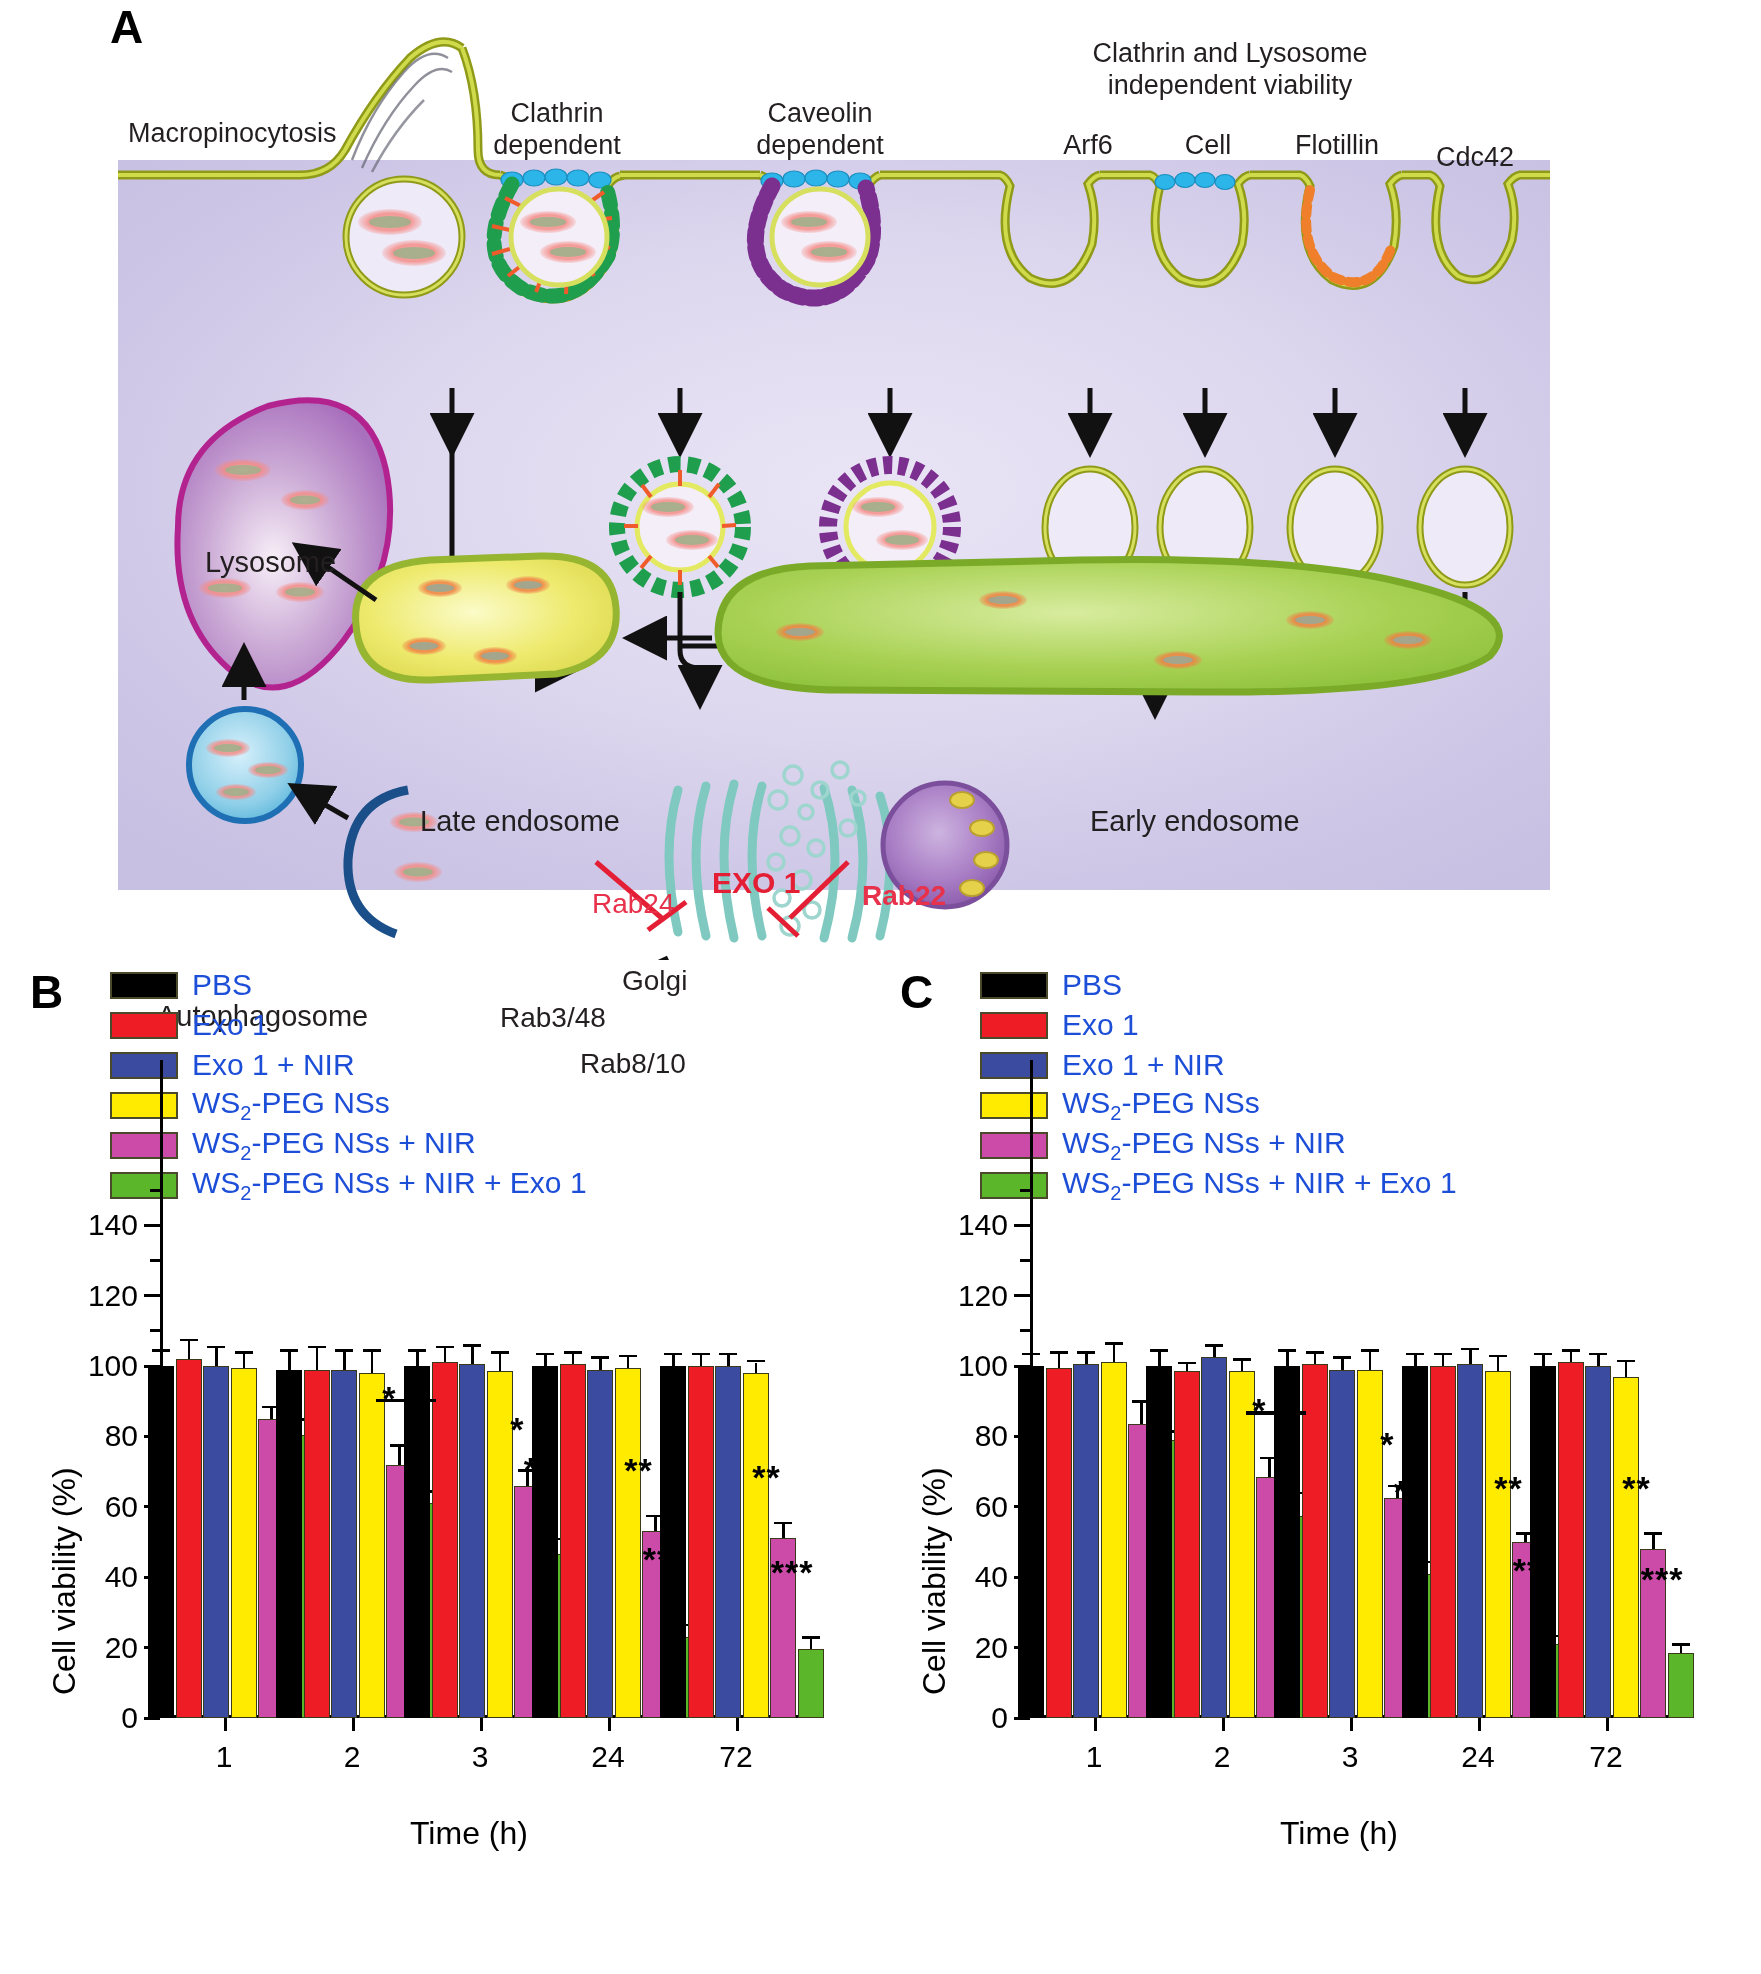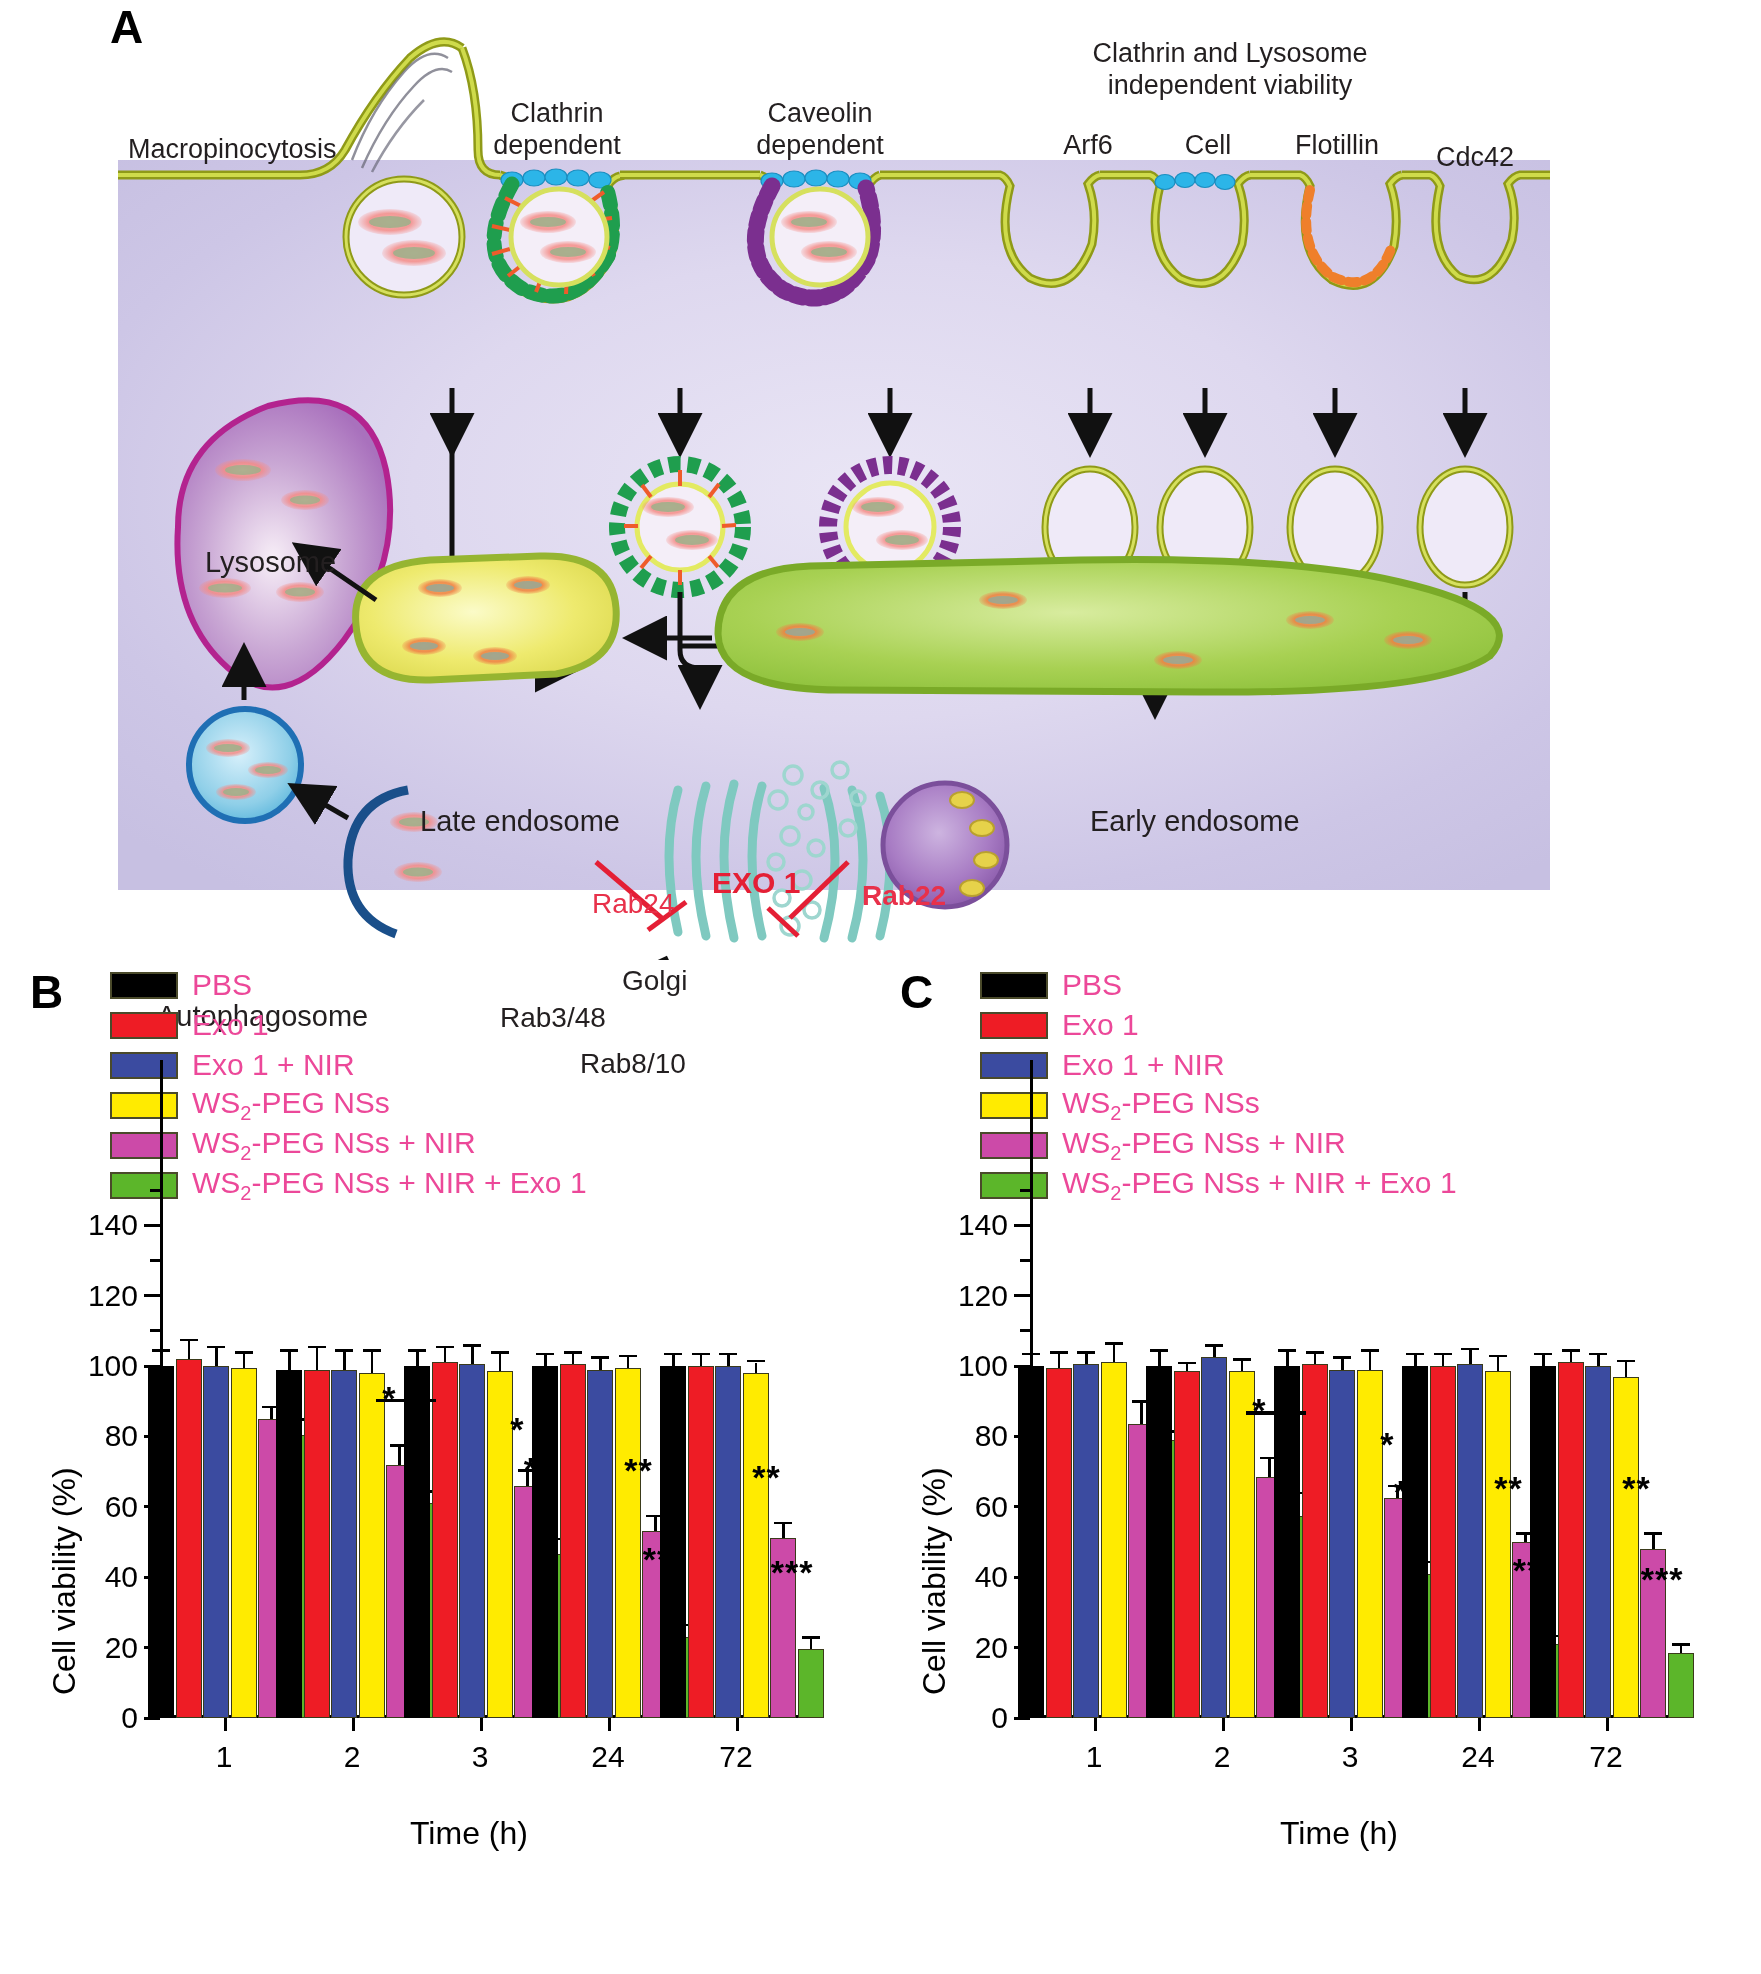--- a/index.html
+++ b/index.html
@@ -16,21 +16,21 @@
   .blklabel{position:absolute;font-size:28px;color:#231f20;white-space:nowrap;}
   .organelle-label{position:absolute;font-size:29px;color:#231f20;white-space:nowrap;}
 
   
   .chartPanel{position:absolute;top:955px;width:860px;height:1019px;}
   #panelB{left:10px;}
   #panelC{left:880px;}
   .legendbox{position:absolute;left:100px;top:10px;}
   .legrow{display:flex;align-items:center;height:40px;}
   .legswatch{width:68px;height:27px;border:2px solid #4a4a2a;box-sizing:border-box;margin-right:14px;}
-  .legtext{font-size:30px;color:#ec4899;white-space:nowrap;text-align:center;}
+  .legtext{font-size:30px;color:#1d4ed8;white-space:nowrap;text-align:center;}
   .legtext sub{font-size:20px;}
   .plotarea{position:absolute;left:150px;top:235px;width:640px;height:528px;}
   .axisY{position:absolute;left:0;top:-130px;width:3px;height:658px;background:#000;}
   .axisX{position:absolute;left:0;bottom:0;width:640px;height:3px;background:#000;}
   .ytick{position:absolute;left:-16px;width:16px;height:3px;background:#000;}
   .ytickm{position:absolute;left:-10px;width:10px;height:3px;background:#000;}
   .ylab{position:absolute;right:100%;margin-right:22px;font-size:30px;transform:translateY(-50%);white-space:nowrap;color:#000;}
   .ytitle{position:absolute;font-size:32px;color:#000;white-space:nowrap;transform:rotate(-90deg);transform-origin:left top;}
   .xtitle{position:absolute;font-size:32px;color:#000;white-space:nowrap;}
   .xlab{position:absolute;font-size:30px;color:#000;transform:translateX(-50%);}
@@ -405,21 +405,21 @@
     <g stroke="#111" stroke-width="5" fill="none">
       <line x1="668" y1="958" x2="556" y2="1010" marker-end="url(#ah)"></line>
     </g>
 
     <g>
       <path d="M118,1042 L494,1042 Q508,1042 516,1034 Q528,1022 540,1034 Q548,1042 562,1042 L1550,1042" fill="none" stroke="#8f9a18" stroke-width="9"></path>
       <path d="M118,1042 L494,1042 Q508,1042 516,1034 Q528,1022 540,1034 Q548,1042 562,1042 L1550,1042" fill="none" stroke="#cfdb4b" stroke-width="4"></path>
     </g>
   </svg>
 
-  <div class="dlabel" style="left:128px;top:118px;margin-top:16px;">Macropinocytosis</div>
+  <div class="dlabel" style="left:128px;top:118px;">Macropinocytosis</div>
   <div class="dlabel" style="left:472px;top:98px;width:170px;">Clathrin</div>
   <div class="dlabel" style="left:472px;top:130px;width:170px;">dependent</div>
   <div class="dlabel" style="left:735px;top:98px;width:170px;">Caveolin</div>
   <div class="dlabel" style="left:735px;top:130px;width:170px;">dependent</div>
   <div class="dlabel" style="left:1020px;top:38px;width:420px;">Clathrin and Lysosome</div>
   <div class="dlabel" style="left:1020px;top:70px;width:420px;">independent viability</div>
   <div class="dlabel" style="left:1028px;top:130px;width:120px;">Arf6</div>
   <div class="dlabel" style="left:1148px;top:130px;width:120px;">Cell</div>
   <div class="dlabel" style="left:1262px;top:130px;width:150px;">Flotillin</div>
   <div class="dlabel" style="left:1410px;top:142px;width:130px;">Cdc42</div>

